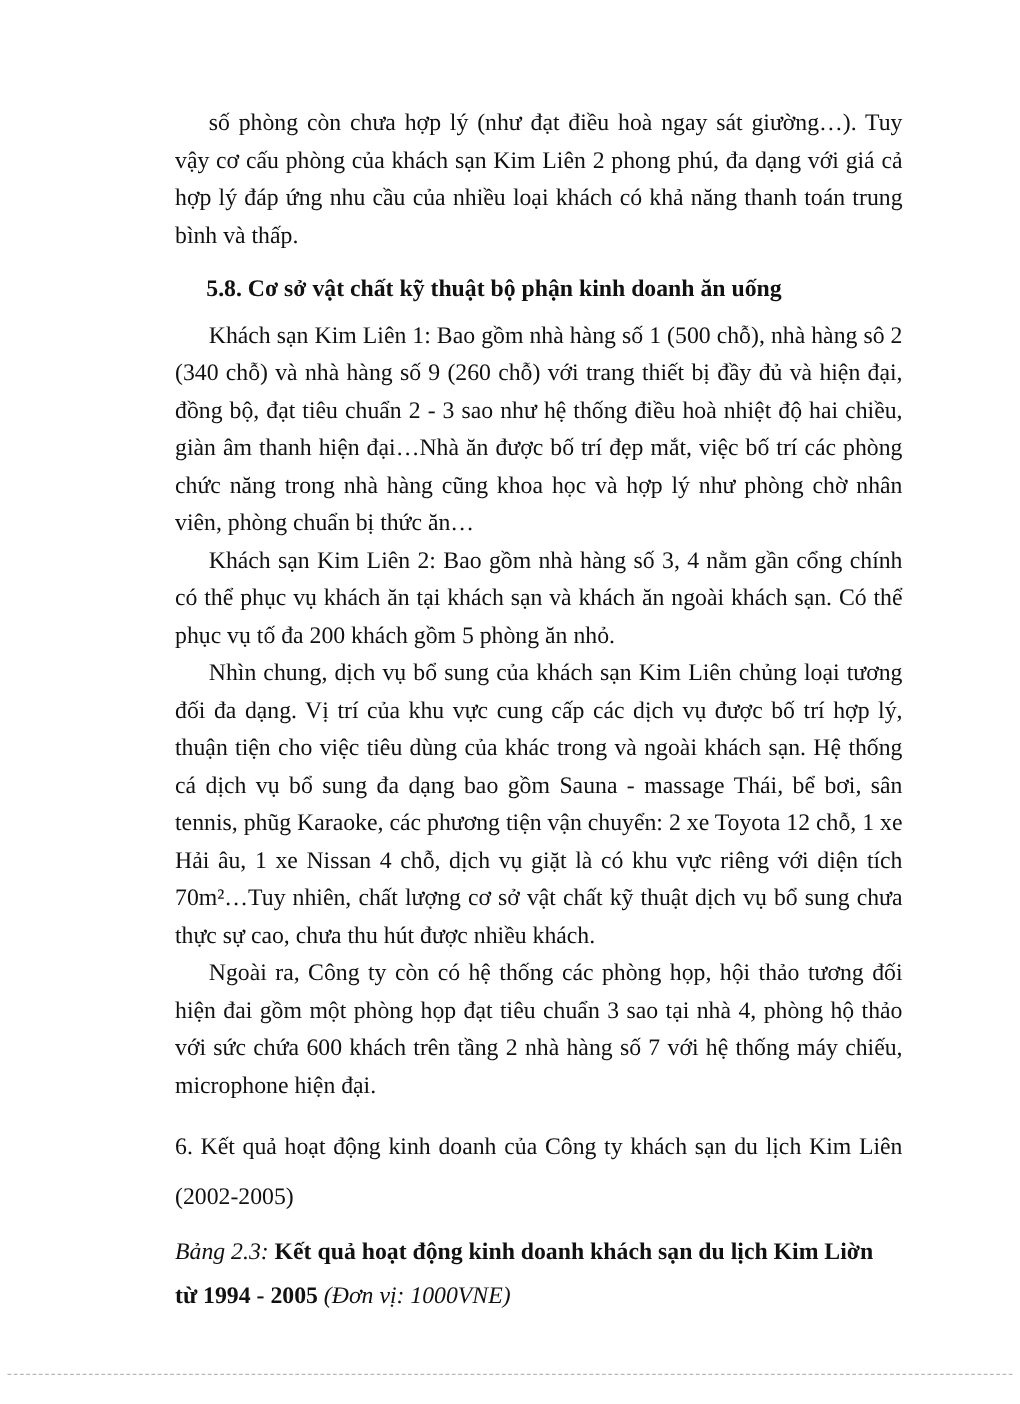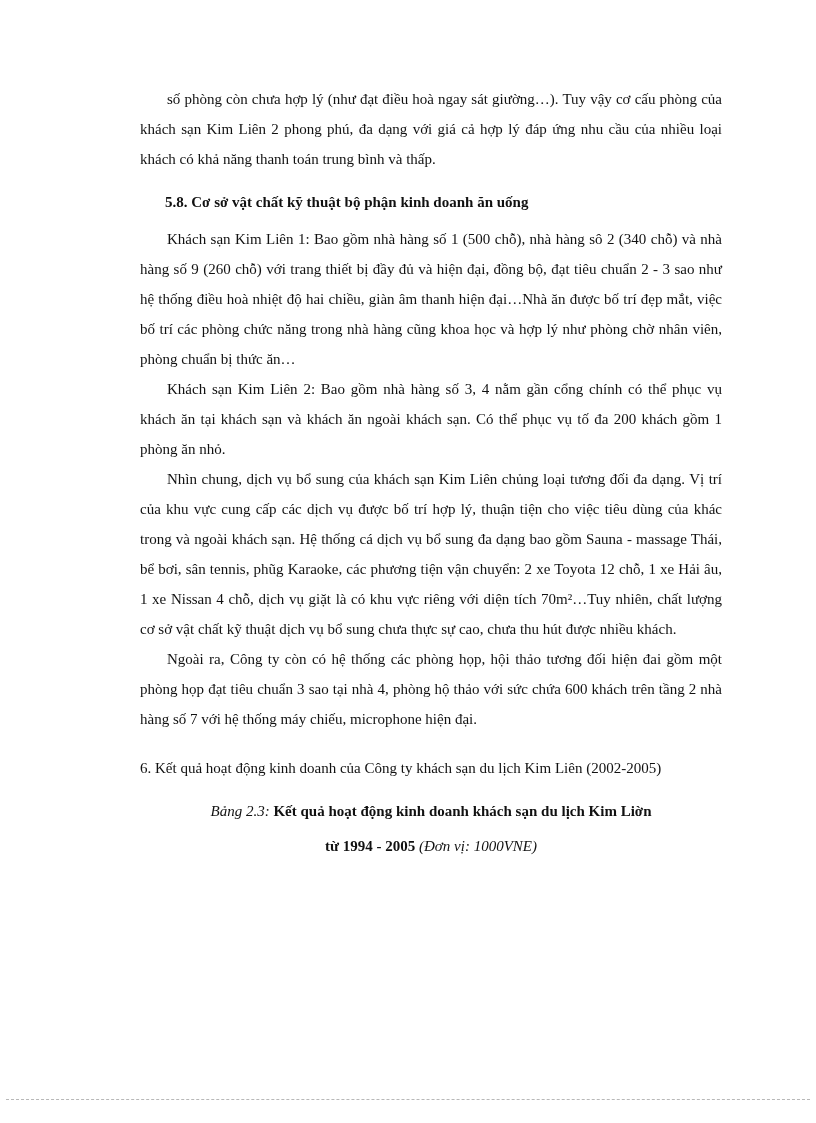--- a/index.html
+++ b/index.html
@@ -16,39 +16,38 @@
     width: 816px;
     height: 1123px;
     background: #ffffff;
     overflow: hidden;
   }
   .content {
     position: absolute;
     top: 84px;
     left: 140px;
     right: 94px;
-    font-size: 15px;
+    font-size: 19px;
     line-height: 30px;
     text-align: justify;
   }
   p { margin: 0; }
   .para { text-indent: 27px; }
   .heading-sub {
     font-weight: 700;
     text-indent: 25px;
     margin: 13px 0 7px 0;
   }
   .heading-main {
     font-weight: 400;
     line-height: 40px;
     margin: 14px 0 2px 0;
     text-align: justify;
   }
   .caption {
-    text-align: center;
     text-indent: 0;
     line-height: 35px;
     margin-top: 6px;
   }
   .cap-label { font-style: italic; font-weight: 400; }
   .cap-bold { font-weight: 700; }
   .cap-unit { font-style: italic; }
   .bottom-rule {
     position: absolute;
     left: 6px;
@@ -62,21 +61,21 @@
 
 <div class="page">
   <div class="content">
 
     <p class="para">số phòng còn chưa hợp lý (như đạt điều hoà ngay sát giường…). Tuy vậy cơ cấu phòng của khách sạn Kim Liên 2 phong phú, đa dạng với giá cả hợp lý đáp ứng nhu cầu của nhiều loại khách có khả năng thanh toán trung bình và thấp.</p>
 
     <p class="heading-sub">5.8. Cơ sở vật chất kỹ thuật bộ phận kinh doanh ăn uống</p>
 
     <p class="para">Khách sạn Kim Liên 1: Bao gồm nhà hàng số 1 (500 chỗ), nhà hàng sô 2 (340 chỗ) và nhà hàng số 9 (260 chỗ) với trang thiết bị đầy đủ và hiện đại, đồng bộ, đạt tiêu chuẩn 2 - 3 sao như hệ thống điều hoà nhiệt độ hai chiều, giàn âm thanh hiện đại…Nhà ăn được bố trí đẹp mắt, việc bố trí các phòng chức năng trong nhà hàng cũng khoa học và hợp lý như phòng chờ nhân viên, phòng chuẩn bị thức ăn…</p>
 
-    <p class="para">Khách sạn Kim Liên 2: Bao gồm nhà hàng số 3, 4 nằm gần cổng chính có thể phục vụ khách ăn tại khách sạn và khách ăn ngoài khách sạn. Có thể phục vụ tố đa 200 khách gồm 1 phòng ăn nhỏ.</p>
+    <p class="para">Khách sạn Kim Liên 2: Bao gồm nhà hàng số 3, 4 nằm gần cổng chính có thể phục vụ khách ăn tại khách sạn và khách ăn ngoài khách sạn. Có thể phục vụ tố đa 200 khách gồm 5 phòng ăn nhỏ.</p>
 
 
     <p class="para">Nhìn chung, dịch vụ bổ sung của khách sạn Kim Liên chủng loại tương đối đa dạng. Vị trí của khu vực cung cấp các dịch vụ được bố trí hợp lý, thuận tiện cho việc tiêu dùng của khác trong và ngoài khách sạn. Hệ thống cá dịch vụ bổ sung đa dạng bao gồm Sauna - massage Thái, bể bơi, sân tennis, phũg Karaoke, các phương tiện vận chuyển: 2 xe Toyota 12 chỗ, 1 xe Hải âu, 1 xe Nissan 4 chỗ, dịch vụ giặt là có khu vực riêng với diện tích 70m²…Tuy nhiên, chất lượng cơ sở vật chất kỹ thuật dịch vụ bổ sung chưa thực sự cao, chưa thu hút được nhiều khách.</p>
 
     <p class="para">Ngoài ra, Công ty còn có hệ thống các phòng họp, hội thảo tương đối hiện đai gồm một phòng họp đạt tiêu chuẩn 3 sao tại nhà 4, phòng hộ thảo với sức chứa 600 khách trên tầng 2 nhà hàng số 7 với hệ thống máy chiếu, microphone hiện đại.</p>
 
     <p class="heading-main">6. Kết quả hoạt động kinh doanh của Công ty khách sạn du lịch Kim Liên (2002-2005)</p>
 
     <p class="caption">
       <span class="cap-label">Bảng 2.3:</span>

